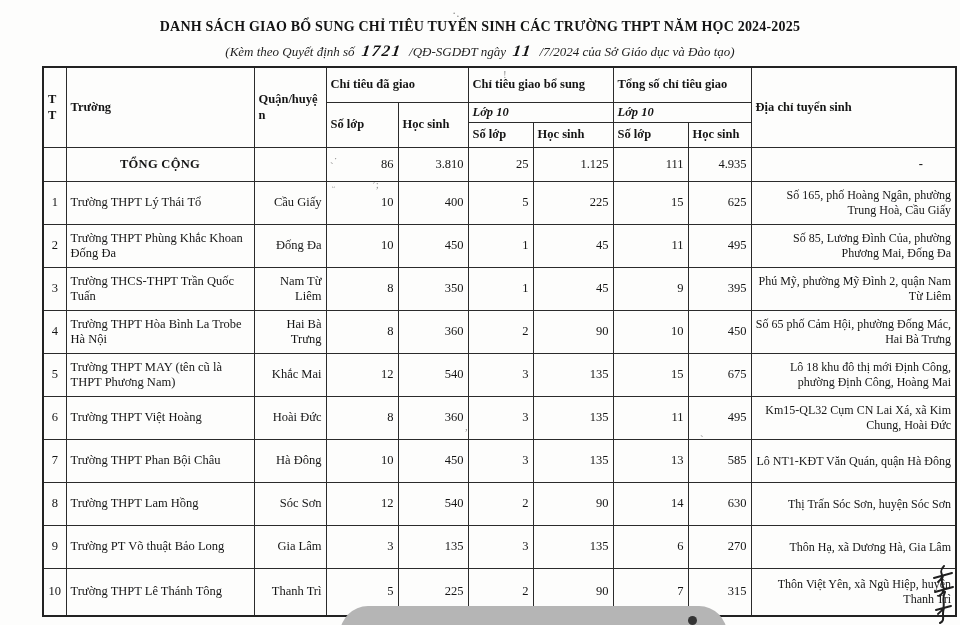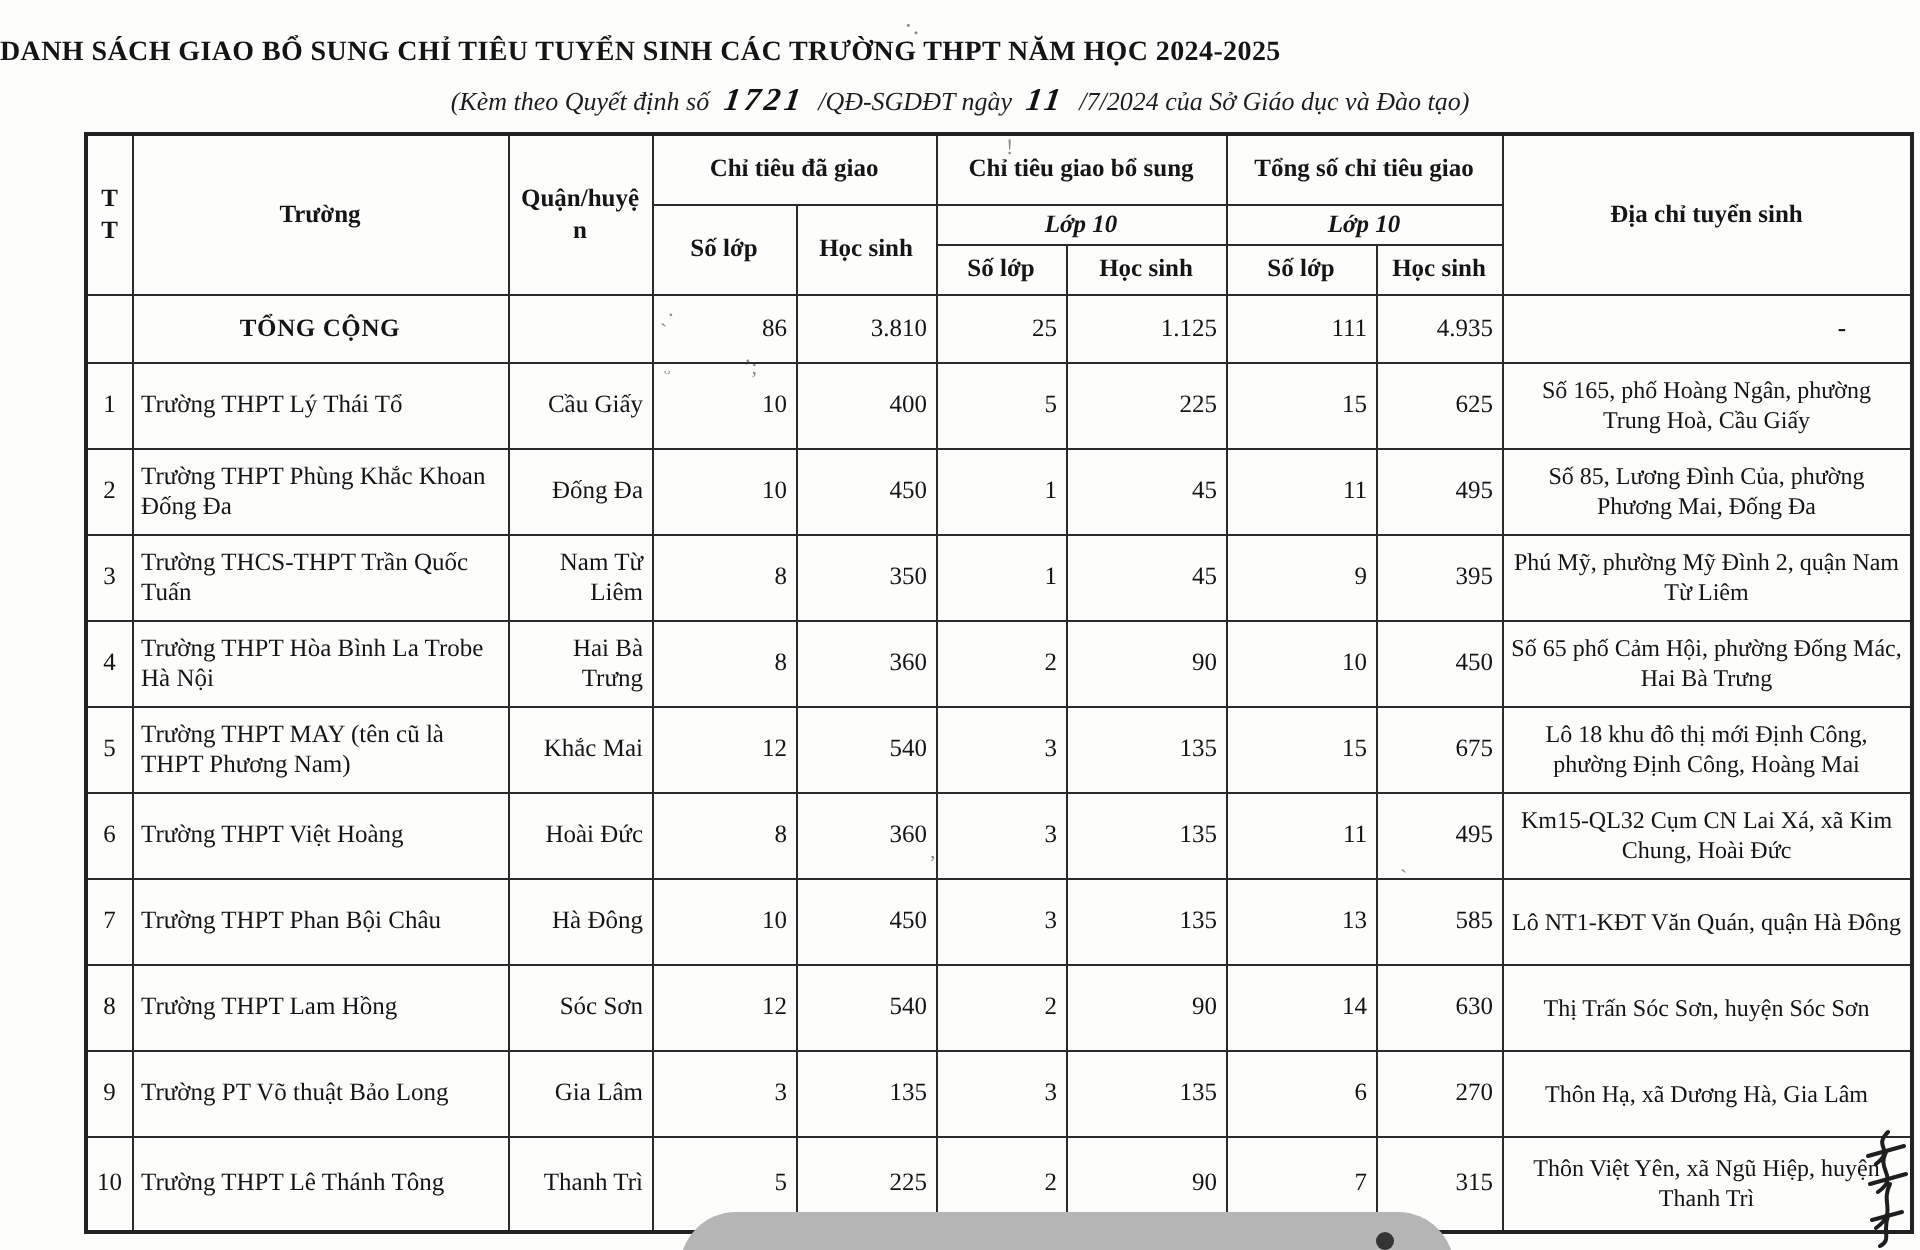--- a/index.html
+++ b/index.html
@@ -6,21 +6,21 @@
   .page{
     position:relative;
     width:960px;height:625px;
     background:#fdfdfc;
     overflow:hidden;
     font-family:"Liberation Serif","DejaVu Serif",serif;
     color:#1b1b1b;
   }
   .title{
     position:absolute;top:19px;left:0;right:0;
-    text-align:left;
+    text-align:center;
     font-weight:700;font-size:14px;letter-spacing:.2px;
     color:#141414;
   }
   .subtitle{
     position:absolute;top:42px;left:0;right:0;
     text-align:center;
     font-style:italic;font-size:13px;
     color:#1e1e1e;
   }
   .handwritten{
@@ -35,34 +35,34 @@
     font-size:12.5px;color:#151515;
   }
   table.quota th,table.quota td{
     border:1.4px solid #2b2b2b;
     padding:2px 4px;
     vertical-align:middle;
     line-height:1.25;
     overflow:hidden;
   }
   table.quota{border:2px solid #222;}
-  th{font-weight:700;text-align:center;font-size:12.5px;}
+  th{font-weight:700;text-align:left;font-size:12.5px;}
   .pre{white-space:pre-line;}
   .grade10{font-style:italic;margin-top:19px;}
   .hr1{height:35px;}
   .hr2{height:20px;}
   .hr3{height:25px;}
   tr.totals{height:34px;}
   tr.body-row{height:43px;}
   tr.body-row.last{height:47px;}
   td.tt{text-align:center;}
   td.school{text-align:left;padding-left:6px;margin-left:12px;}
   td.district{text-align:right;}
   td.num{text-align:right;padding-right:9px;}
-  td.addr{text-align:center;padding-left:7px;font-size:12px;line-height:1.3;}
+  td.addr{text-align:right;padding-left:7px;font-size:12px;line-height:1.3;}
   tr.totals .label{font-weight:700;text-align:center;letter-spacing:.3px;margin-left:36px;}
   tr.totals td.addr-dash{text-align:right;padding-right:32px;font-weight:700;}
   .redaction-blob{
     position:absolute;left:340px;top:606px;
     width:387px;height:60px;
     background:#b5b5b5;border-radius:28px;
   }
   .blob-dot{
     position:absolute;left:688px;top:616px;
     width:9px;height:9px;border-radius:50%;

